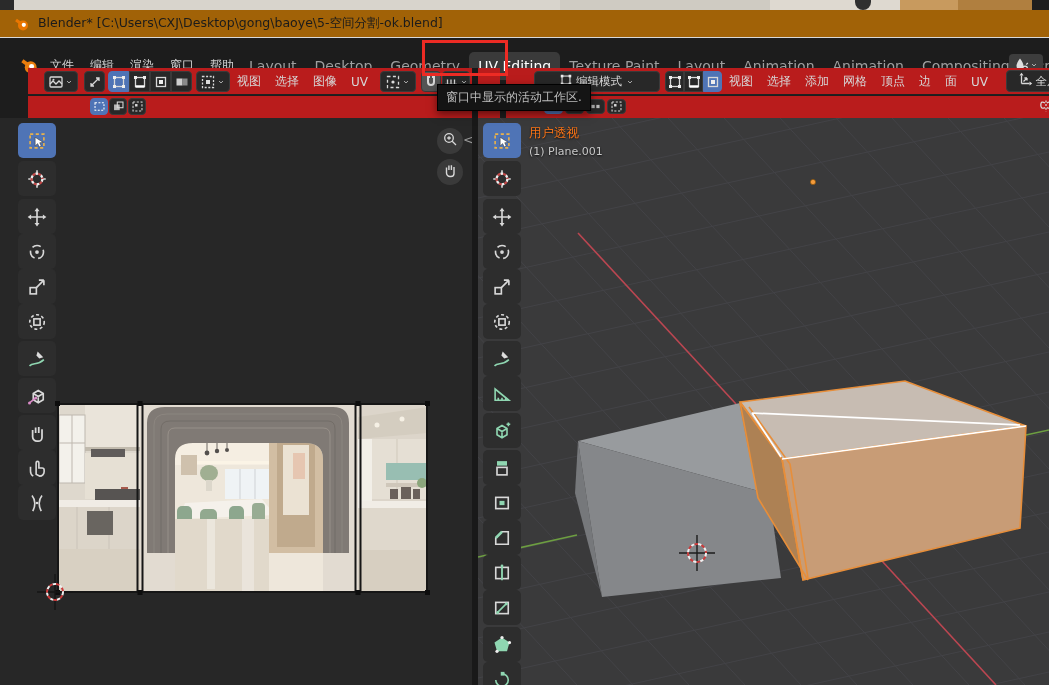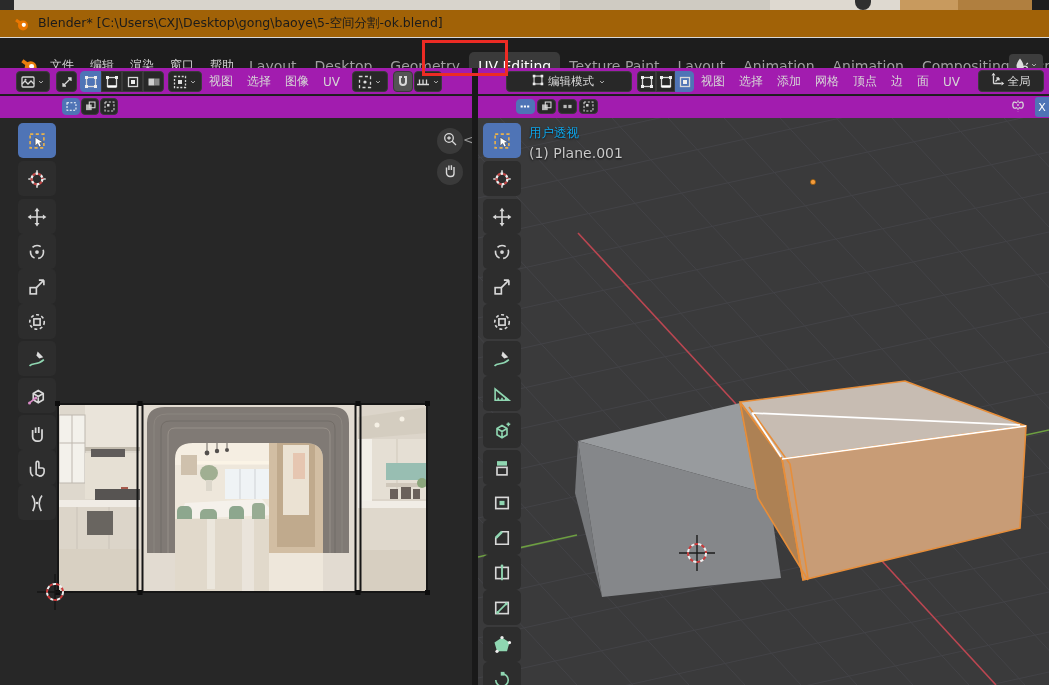--- a/index.html
+++ b/index.html
@@ -18,41 +18,41 @@
   
   #topbar{left:0;top:38px;width:1049px;height:30px;background:#1c1c1c;margin-top:12px;}
   #app-menus{position:absolute;left:42px;top:0;height:30px;display:flex;align-items:center;}
   #app-menus span{padding:0 8px;font-size:12px;color:#d2d2d2;line-height:30px;cursor:default;}
   #workspace-tabs{position:absolute;left:240px;top:0;height:30px;display:flex;align-items:flex-end;}
   #workspace-tabs .tab{padding:0 9px;font-size:14px;color:#9f9f9f;line-height:28px;white-space:nowrap;}
   #workspace-tabs .tab.active{background:#3a3a3a;color:#fff;border-radius:5px 5px 0 0;}
   #topbar-logo{position:absolute;left:20px;top:6px;}
   #ws-selector{position:absolute;right:6px;top:4px;width:34px;height:22px;background:#3d3d3d;border-radius:4px;display:flex;align-items:center;justify-content:center;}
   
-  .hdr{background:#a21caf;box-sizing:border-box;}
+  .hdr{background:#b91c1c;box-sizing:border-box;margin-left:28px;}
   #uv-hdr1{left:0;top:68px;width:472px;height:27px;border-bottom:1px solid #202020;}
   #uv-hdr2{left:0;top:96px;width:472px;height:22px;}
   #v3d-hdr1{left:478px;top:68px;width:571px;height:27px;border-bottom:1px solid #202020;}
   #v3d-hdr2{left:478px;top:96px;width:571px;height:22px;}
   #hdr-gap{left:472px;top:68px;width:6px;height:617px;background:#191919;}
   .hbtn{position:absolute;background:#282828;border:1px solid #3a3a3a;border-radius:4px;display:flex;align-items:center;justify-content:center;box-sizing:border-box;}
   .hbtn.lit{background:#545454;}
   .hbtn.blue{background:var(--accent);border-color:var(--accent);}
   .hmenu{position:absolute;display:flex;align-items:center;height:27px;}
   .hmenu span{padding:0 6px;margin:0 1px;font-size:12px;color:#d6d6d6;white-space:nowrap;}
   .ddlabel{font-size:11.5px;color:#dcdcdc;white-space:nowrap;margin:0 3px;}
   
   #uv-area{left:0;top:118px;width:472px;height:567px;background:#272727;overflow:hidden;}
   #v3d-area{left:478px;top:118px;width:571px;height:567px;background:#3a3a3b;overflow:hidden;}
   .tool-btn{position:absolute;width:38px;height:35px;background:#2d2d2d;border-radius:5px;display:flex;align-items:center;justify-content:center;}
   .tool-btn.active{background:var(--accent);}
   .navgizmo{position:absolute;width:26px;height:26px;border-radius:50%;background:rgba(60,60,60,.92);display:flex;align-items:center;justify-content:center;}
   #uv-collapse{position:absolute;left:463px;top:14px;color:#9a9a9a;font-size:13px;}
-  .vlabel{position:absolute;color:#0ea5e9;font-size:12.5px;text-shadow:0 1px 2px rgba(0,0,0,.8);white-space:nowrap;}
-  .vlabel2{position:absolute;color:#c9c9c9;font-size:14px;text-shadow:0 1px 2px rgba(0,0,0,.8);white-space:nowrap;}
+  .vlabel{position:absolute;color:#f97316;font-size:12.5px;text-shadow:0 1px 2px rgba(0,0,0,.8);white-space:nowrap;}
+  .vlabel2{position:absolute;color:#c9c9c9;font-size:11px;text-shadow:0 1px 2px rgba(0,0,0,.8);white-space:nowrap;}
   
   #tooltip{left:437px;top:84px;background:#141414;border:1px solid #010101;color:#bdbdbd;
     font-size:12px;padding:4px 8px;white-space:nowrap;z-index:40;box-shadow:0 3px 8px rgba(0,0,0,.5);}
   #ann-box{left:422px;top:40px;width:80px;height:30px;border:3px solid var(--ann-red);z-index:50;pointer-events:none;}
   #mirror-x{position:absolute;left:557px;top:1px;width:14px;height:20px;background:var(--accent);color:#fff;
     font-size:11px;display:flex;align-items:center;justify-content:center;border-radius:3px 0 0 3px;}
 </style>
 </head>
 <body>
 
@@ -672,15 +672,16 @@
           <svg width="20" height="20" viewBox="0 0 16 16" fill="none" stroke="#d8d8d8" stroke-width="1.3">
             <path d="M3 8 a5 5 0 1 0 5-5" stroke="#8fd6b1"></path>
             <rect x="7" y="1.5" width="3" height="3" fill="#8fd6b1" stroke="none"></rect>
           </svg>
         </div>
       </div>
     <div class="vlabel" style="left:51px;top:7px;">用户透视</div>
     <div class="vlabel2" style="left:51px;top:27px;">(1) Plane.001</div>
   </div>
 
+  <div id="tooltip" class="abs">窗口中显示的活动工作区.</div>
   <div id="ann-box" class="abs"></div>
 
 </div>
 
 </body></html>

